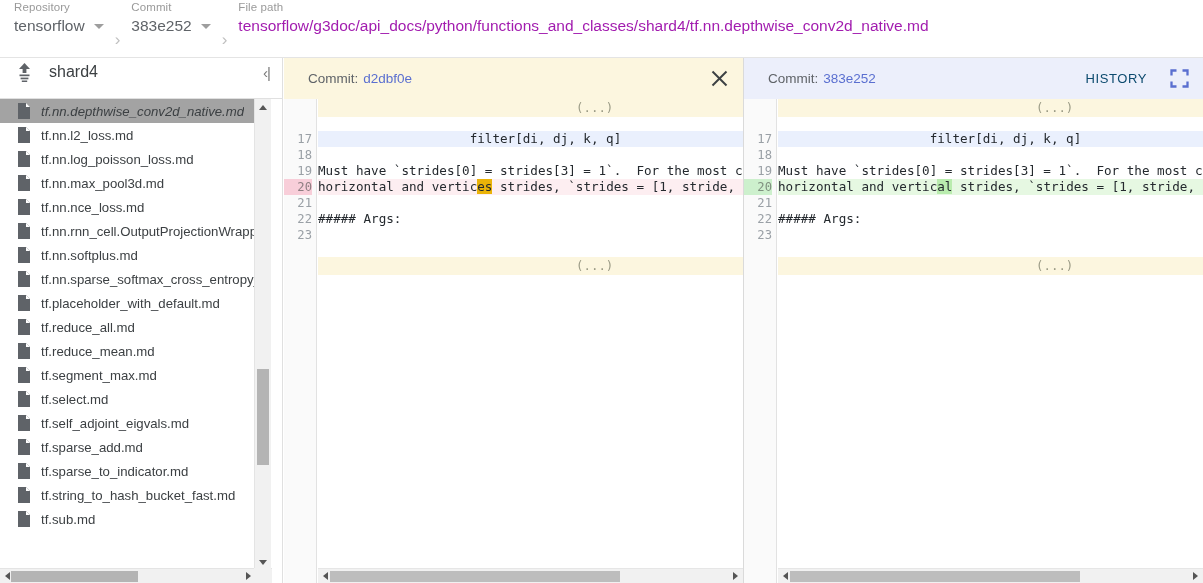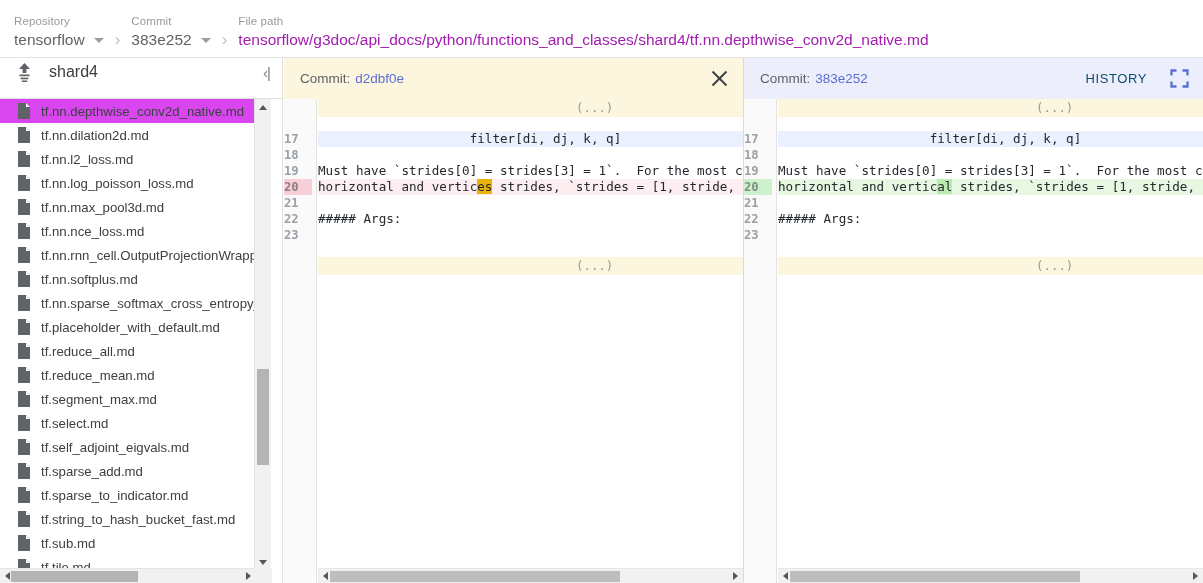--- a/index.html
+++ b/index.html
@@ -16,21 +16,21 @@
   .topbar {
     position: absolute;
     top: 0; left: 0;
     width: 1203px; height: 58px;
     background: #ffffff;
     border-bottom: 1px solid #e4e4e4;
     box-sizing: border-box;
   }
   .crumbs {
     display: flex;
-    align-items: flex-end;
+    align-items: flex-start;
     height: 100%;
     padding: 0 7px 8px 14px;
     box-sizing: border-box;
   }
   .crumb { display: flex; flex-direction: column; justify-content: flex-end; }
   .crumb-label {
     font-size: 11.5px;
     color: #9a9a9a;
     line-height: 14px;
     margin-bottom: 3px;
@@ -113,21 +113,21 @@
   }
   .file-item {
     height: 24px;
     display: flex;
     align-items: center;
     padding-left: 17px;
     box-sizing: border-box;
     white-space: nowrap;
     cursor: pointer;
   }
-  .file-item.selected { background: #d946ef; }
+  .file-item.selected { background: #a3a3a3; font-style: italic; }
   .doc-icon { flex: 0 0 auto; width: 14px; height: 16px; margin-right: 10px; }
   .file-name {
     font-size: 13.2px;
     color: #3c4043;
     line-height: 17px;
     overflow: hidden;
   }
 
   
   .sb-v {
@@ -193,21 +193,21 @@
     overflow: hidden;
     background: #fff;
   }
   .panel-left  { left: 0;   width: 460px; border-right: 1px solid #dadada; box-sizing: border-box;}
   .panel-right { left: 460px; width: 459px; }
 
   .panel-head {
     height: 41px;
     display: flex;
     align-items: center;
-    padding: 0 12px 0 16px;
+    padding: 0 12px 0 24px;
     box-sizing: border-box;
     font-size: 13.5px;
   }
   .panel-head-left  { background: #fcf6df; }
   .panel-head-right { background: #eceffb; }
   .ph-text { color: #5f6368; }
   .ph-hash { color: #5a6fd0; margin-left: 5px; }
   .ph-spacer { flex: 1 1 auto; }
   .ph-history {
     color: #0c4a6e;
@@ -232,27 +232,26 @@
     box-sizing: border-box;
   }
   .code-rows {
     position: absolute; top: 0; left: 0; right: 0;
     font-family: "DejaVu Sans Mono", "Liberation Mono", monospace;
     font-size: 12.6px;
   }
   .row { position: relative; height: 16px; line-height: 16px; white-space: pre; }
   .row .ln {
     position: absolute; left: 0; top: 0;
-    width: 28px; 
+    width: 28px; text-align: right;
     color: #9aa0a6;
     font-size: 12.2px;
     font-family: "DejaVu Sans Mono", "Liberation Mono", monospace;
     padding-right: 0;
     box-sizing: content-box;
-    font-weight: bold;
   }
   .row .ctext {
     position: absolute; left: 34px; top: 0;
     right: -800px;
     color: #24292e;
     padding-left: 0px;
   }
 
   .row.skip { height: 18px; line-height: 18px; }
   .skip-bar {
@@ -359,27 +358,20 @@
             <path d="M1 0 H9 L13 4 V16 H1 Z" fill="#5f6368"></path>
             <path d="M9 0 L13 4 H9 Z" fill="#ffffff"></path>
           </svg></span>
         <span class="file-name">tf.nn.depthwise_conv2d_native.md</span>
       </div>
       <div class="file-item">
         <span class="doc-icon"><svg width="14" height="16" viewBox="0 0 14 16">
             <path d="M1 0 H9 L13 4 V16 H1 Z" fill="#5f6368"></path>
             <path d="M9 0 L13 4 H9 Z" fill="#ffffff"></path>
           </svg></span>
-        <span class="file-name">tf.nn.dilation2d.md</span>
-      </div>
-      <div class="file-item">
-        <span class="doc-icon"><svg width="14" height="16" viewBox="0 0 14 16">
-            <path d="M1 0 H9 L13 4 V16 H1 Z" fill="#5f6368"></path>
-            <path d="M9 0 L13 4 H9 Z" fill="#ffffff"></path>
-          </svg></span>
         <span class="file-name">tf.nn.l2_loss.md</span>
       </div>
       <div class="file-item">
         <span class="doc-icon"><svg width="14" height="16" viewBox="0 0 14 16">
             <path d="M1 0 H9 L13 4 V16 H1 Z" fill="#5f6368"></path>
             <path d="M9 0 L13 4 H9 Z" fill="#ffffff"></path>
           </svg></span>
         <span class="file-name">tf.nn.log_poisson_loss.md</span>
       </div>
       <div class="file-item">
@@ -479,27 +471,20 @@
             <path d="M9 0 L13 4 H9 Z" fill="#ffffff"></path>
           </svg></span>
         <span class="file-name">tf.string_to_hash_bucket_fast.md</span>
       </div>
       <div class="file-item">
         <span class="doc-icon"><svg width="14" height="16" viewBox="0 0 14 16">
             <path d="M1 0 H9 L13 4 V16 H1 Z" fill="#5f6368"></path>
             <path d="M9 0 L13 4 H9 Z" fill="#ffffff"></path>
           </svg></span>
         <span class="file-name">tf.sub.md</span>
-      </div>
-      <div class="file-item">
-        <span class="doc-icon"><svg width="14" height="16" viewBox="0 0 14 16">
-            <path d="M1 0 H9 L13 4 V16 H1 Z" fill="#5f6368"></path>
-            <path d="M9 0 L13 4 H9 Z" fill="#ffffff"></path>
-          </svg></span>
-        <span class="file-name">tf.tile.md</span>
       </div>
     </div>
 
   <div class="sb-v">
     <div class="sb-v-up">
         <div class="tri-up"></div>
       </div>
     <div class="sb-v-thumb"></div>
     <div class="sb-v-down">
         <div class="tri-down"></div>

